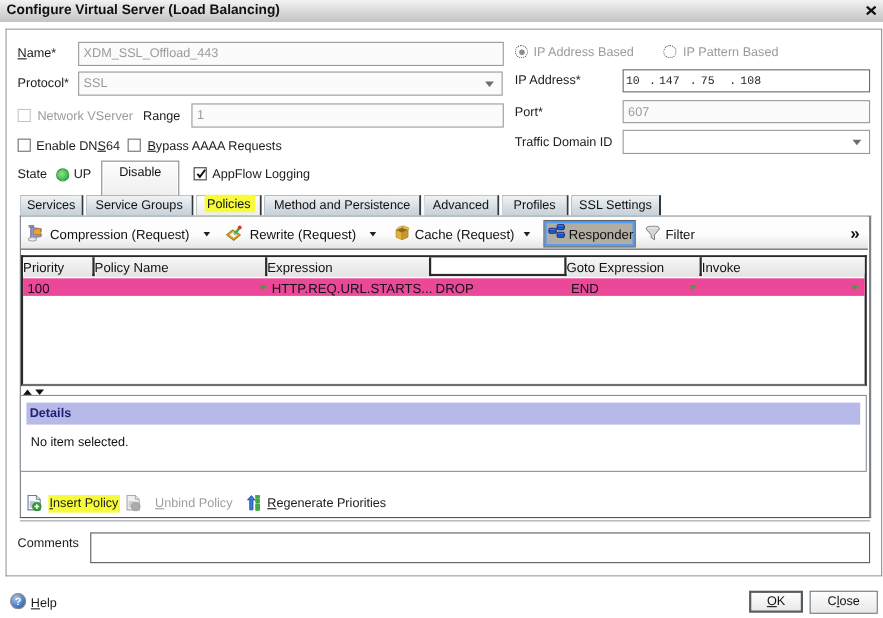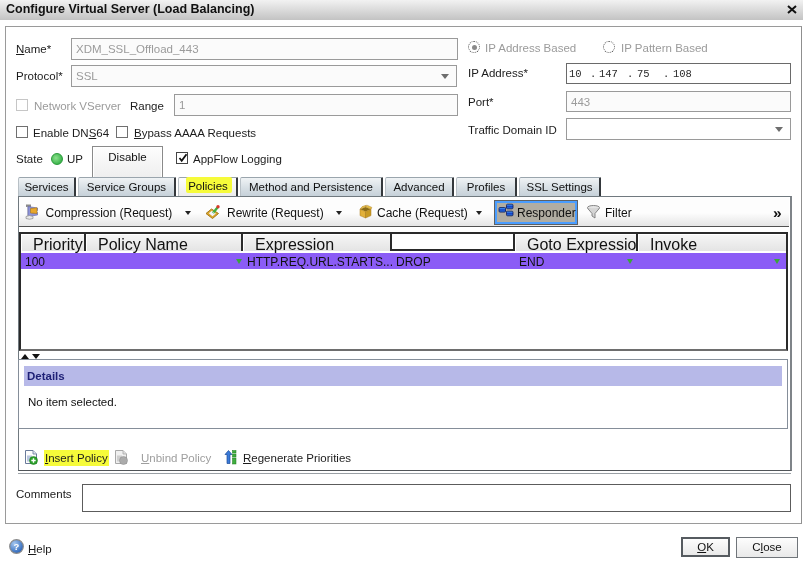--- a/index.html
+++ b/index.html
@@ -10,21 +10,21 @@
 .inp { position:absolute; border:1px solid #9a9a9a; background:#fbfbfb; font-size:11.5px; color:#9b9b9b; padding-left:4px; white-space:nowrap; display:flex; align-items:center; }
 .cb { position:absolute; width:12px; height:12px; border:1px solid #707070; background:#fff; }
 .cb.dis { border-color:#c6c6c6; }
 .radio { position:absolute; width:12px; height:12px; border:1px dotted #555; border-radius:50%; background:#fff; }
 .radio .dot { position:absolute; left:2.5px; top:2.5px; width:5px; height:5px; border-radius:50%; background:#8a8a8a; }
 .selarrow { position:absolute; right:7px; top:8px; width:0; height:0; border-left:4px solid transparent; border-right:4px solid transparent; border-top:5px solid #6e6e6e; }
 .tab { position:absolute; top:177px; height:19px; border-top:1px solid #9aa5ad; border-left:1px solid #b8c0c6; border-right:2px solid #34383c; border-radius:2px 1px 0 0; background:linear-gradient(#f0f3f5,#d5dde3 60%,#c6d1d9); font-size:11.5px; color:#111; text-align:center; line-height:18px; }
 .tbar-txt { font-size:12px; color:#111; white-space:nowrap; position:absolute; top:8.5px; }
 .dd-arrow { position:absolute; top:14px; width:0; height:0; border-left:3.5px solid transparent; border-right:3.5px solid transparent; border-top:4px solid #222; }
 .hdrcell { position:absolute; top:0; height:17px; background:linear-gradient(#f6f6f6,#e4e4e4); box-shadow:inset 1px 1px 0 #fff; }
-.hdrtxt { position:absolute; top:1.5px; left:12px; font-size:16px; color:#111; white-space:nowrap; }
+.hdrtxt { position:absolute; top:1.5px; left:0; font-size:12px; color:#111; white-space:nowrap; }
 .rowcell { position:absolute; font-size:12px; color:#111; white-space:nowrap; }
 .gtri { position:absolute; width:0; height:0; border-left:3.5px solid transparent; border-right:3.5px solid transparent; border-top:5px solid #3aa53a; }
 .mono { position:absolute; font-family:"Liberation Mono",monospace; font-size:10.5px; color:#2a2a2a; }
 u { text-decoration:underline; }
 </style>
 </head>
 <body>
 
 <div class="abs" style="left:0;top:0;width:803px;height:20px;background:linear-gradient(#f2f2f2,#c3c3c3);">
   <div class="abs" style="left:6px;top:2px;font-size:12.5px;font-weight:bold;color:#111;">Configure Virtual Server (Load Balancing)</div>
@@ -54,21 +54,21 @@
 <div class="mono" style="left:627px;top:68px;">.</div>
 <div class="mono" style="left:637px;top:68px;">75</div>
 <div class="mono" style="left:663px;top:68px;">.</div>
 <div class="mono" style="left:673px;top:68px;">108</div>
 
 <div class="cb dis" style="left:16px;top:99px;"></div>
 <div class="lbl gray" style="left:34px;top:99px;">Network VServer</div>
 <div class="lbl" style="left:130px;top:99px;">Range</div>
 <div class="inp" style="left:174px;top:94px;width:284px;height:22px;">1</div>
 <div class="lbl" style="left:468px;top:95px;">Port*</div>
-<div class="inp" style="left:566px;top:91px;width:225px;height:21px;">443</div>
+<div class="inp" style="left:566px;top:91px;width:225px;height:21px;">607</div>
 
 <div class="cb" style="left:16px;top:126px;"></div>
 <div class="lbl" style="left:33px;top:126px;">Enable DN<u>S</u>64</div>
 <div class="cb" style="left:116px;top:126px;"></div>
 <div class="lbl" style="left:134px;top:126px;"><u>B</u>ypass AAAA Requests</div>
 <div class="lbl" style="left:468px;top:123px;">Traffic Domain ID</div>
 <div class="inp" style="left:566px;top:118px;width:225px;height:22px;background:#fff;">
     <span class="selarrow"></span>
   </div>
 
@@ -169,21 +169,21 @@
     <div class="hdrcell" style="left:617px;width:148px;">
         <span class="hdrtxt">Invoke</span>
       </div>
     <div class="abs" style="left:63px;top:0;width:2px;height:17px;background:#2a2a2a;"></div>
     <div class="abs" style="left:220px;top:0;width:2px;height:17px;background:#2a2a2a;"></div>
     <div class="abs" style="left:369px;top:0;width:2px;height:17px;background:#2a2a2a;"></div>
     <div class="abs" style="left:492px;top:0;width:2px;height:17px;background:#2a2a2a;"></div>
     <div class="abs" style="left:615px;top:0;width:2px;height:17px;background:#2a2a2a;"></div>
   </div>
 
-  <div class="abs" style="left:0;top:19px;width:765px;height:16px;background:#8b5cf6;">
+  <div class="abs" style="left:0;top:19px;width:765px;height:16px;background:#ec4899;">
     <div class="rowcell" style="left:4px;top:2px;">100</div>
     <div class="rowcell" style="left:226px;top:2px;">HTTP.REQ.URL.STARTS...</div>
     <div class="rowcell" style="left:375px;top:2px;">DROP</div>
     <div class="rowcell" style="left:498px;top:2px;">END</div>
     <div class="gtri" style="left:215px;top:6px;"></div>
     <div class="gtri" style="left:606px;top:6px;"></div>
     <div class="gtri" style="left:753px;top:6px;"></div>
   </div>
 </div>
 

